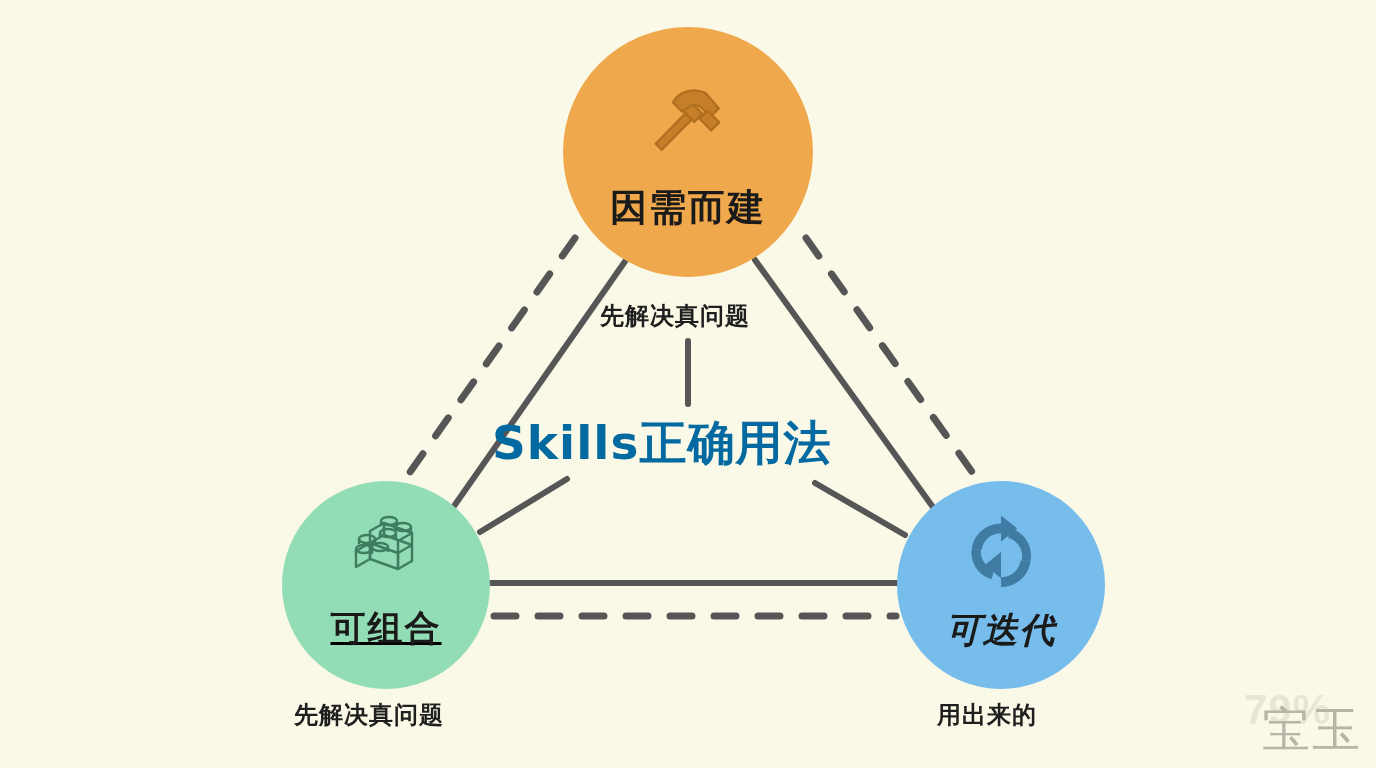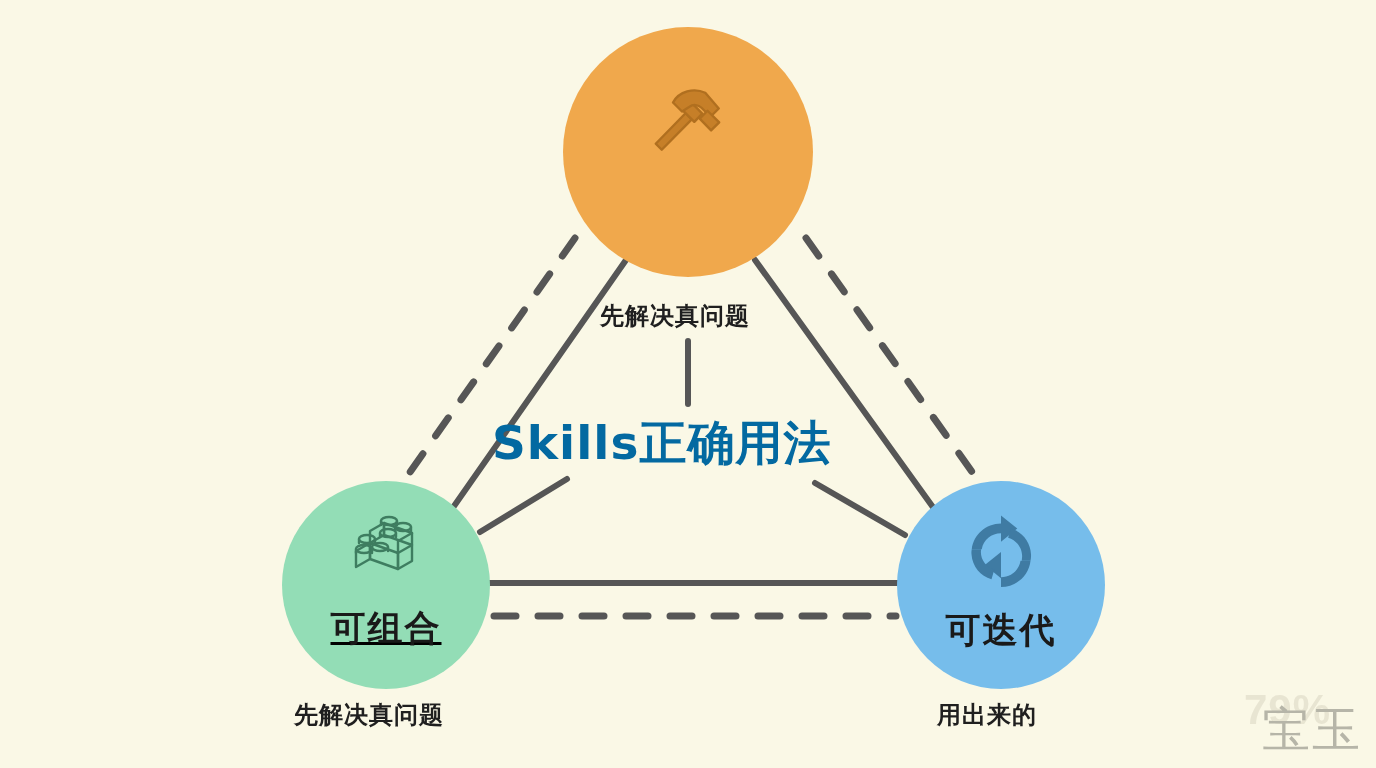--- a/index.html
+++ b/index.html
@@ -75,20 +75,21 @@
     left: 897px;
     top: 481px;
     width: 208px;
     height: 208px;
     background: #76bdeb;
     padding-top: 30px;
   }
   #node-right .node-label {
     font-size: 35px;
     margin-top: 16px;
+    font-style: italic;
   }
   .caption {
     position: absolute;
     font-family: "DejaVu Sans", "Liberation Sans", sans-serif;
     font-size: 24px;
     font-weight: 600;
     color: #1f1f1f;
     white-space: nowrap;
     letter-spacing: 1px;
   }
@@ -167,20 +168,21 @@
     <span class="node-icon">
       <svg width="96" height="96" viewBox="0 0 64 64" xmlns="http://www.w3.org/2000/svg">
         <g fill="#c67f28" stroke="#b06f1f" stroke-width="1.6" stroke-linejoin="round">
           <path d="M14.5 52.5 L10.5 48.5 L30.5 28.0 L34.5 32.2 Z"></path>
           <path d="M28.5 26.2 L36.2 33.9 L41.5 28.4 L34.0 20.8 Z"></path>
           <path d="M22.0 21.0 C26.0 13.5 36.0 11.0 43.5 14.5 L52.5 25.0 L47.0 30.5 L41.0 24.5 C39.0 22.5 35.5 22.0 33.0 23.8 L28.0 27.0 Z"></path>
           <path d="M45.0 26.5 L52.8 34.2 L47.4 39.6 L39.8 31.8 Z"></path>
         </g>
       </svg>
     </span>
+    <span class="node-label">因需而建</span>
   </div>
 
   <div class="node" id="node-left">
     <span class="node-icon">
       <svg width="92" height="80" viewBox="0 0 92 80" xmlns="http://www.w3.org/2000/svg">
         <g fill="none" stroke="#3e7d60" stroke-width="2.4" stroke-linejoin="round" stroke-linecap="round">
 
           <path d="M44 12 L72 22 L72 34 L44 24 Z"></path>
           <path d="M44 12 L30 20 L30 32 L44 24 Z"></path>
 

